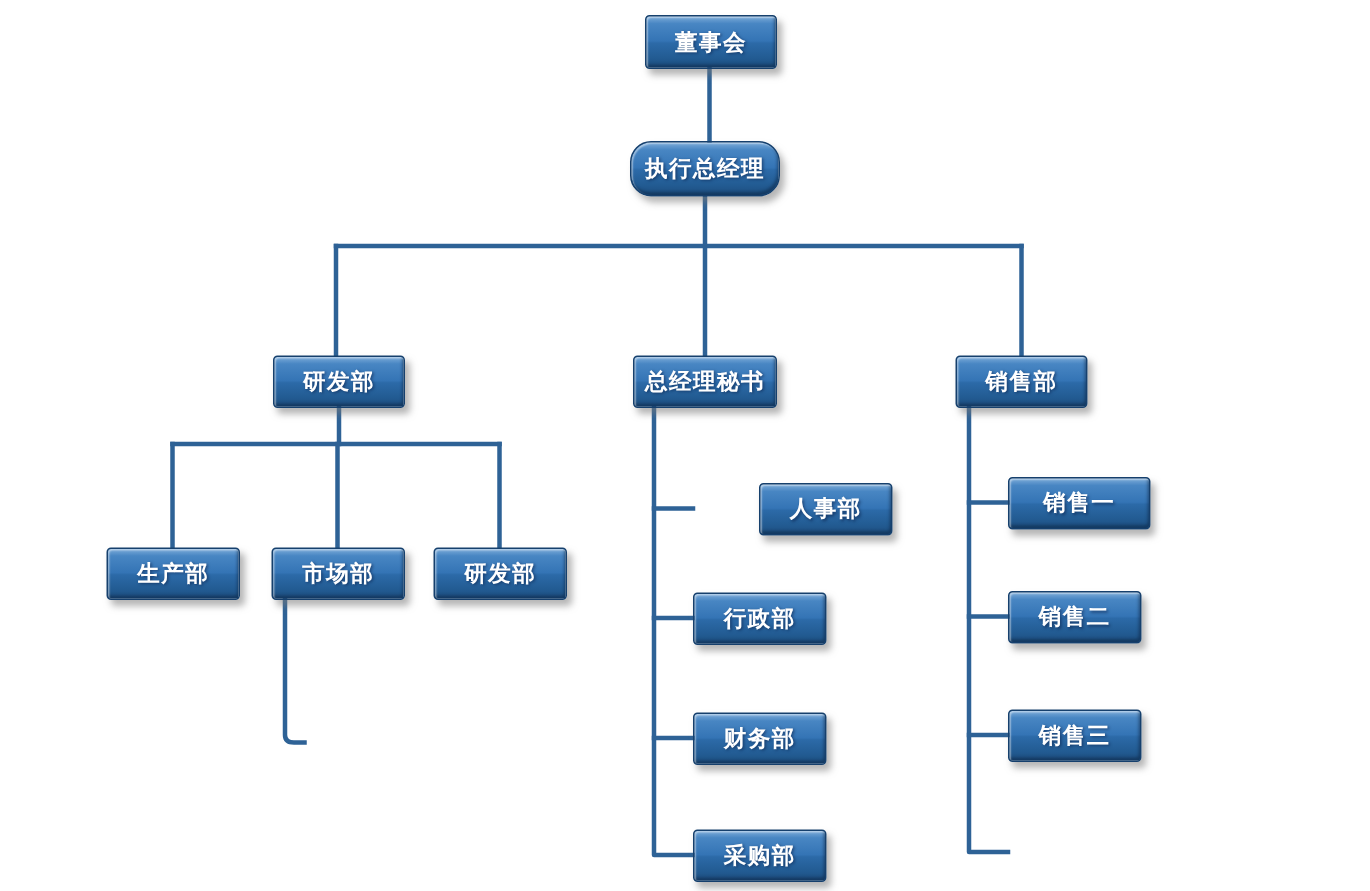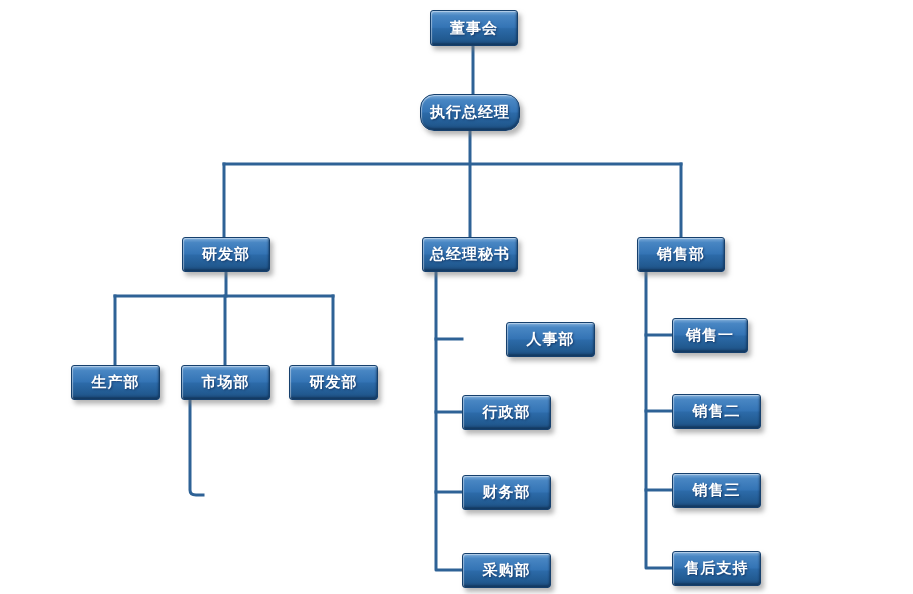--- a/index.html
+++ b/index.html
@@ -92,18 +92,17 @@
 
   <div class="node" style="left:71px;  top:365px; width:89px;  height:35px;text-align:center;">生产部</div>
   <div class="node" style="left:181px; top:365px; width:89px;  height:35px;">市场部</div>
   <div class="node" style="left:289px; top:365px; width:89px;  height:35px;">研发部</div>
 
   <div class="node" style="left:462px; top:322px; width:89px;  height:35px;margin-left:44px;">人事部</div>
   <div class="node" style="left:462px; top:395px; width:89px;  height:35px;">行政部</div>
   <div class="node" style="left:462px; top:475px; width:89px;  height:35px;">财务部</div>
   <div class="node" style="left:462px; top:553px; width:89px;  height:35px;">采购部</div>
 
-  <div class="node" style="left:672px; top:318px; width:76px;  height:35px;">销售一</div>
+  <div class="node" style="left:672px; top:318px; width:95px;  height:35px;">销售一</div>
   <div class="node" style="left:672px; top:394px; width:89px;  height:35px;">销售二</div>
   <div class="node" style="left:672px; top:473px; width:89px;  height:35px;">销售三</div>
-  <div class="node" style="left:672px; top:551px; width:89px;  height:35px;">售后支持</div>
 
 </div>
 
 </body></html>

